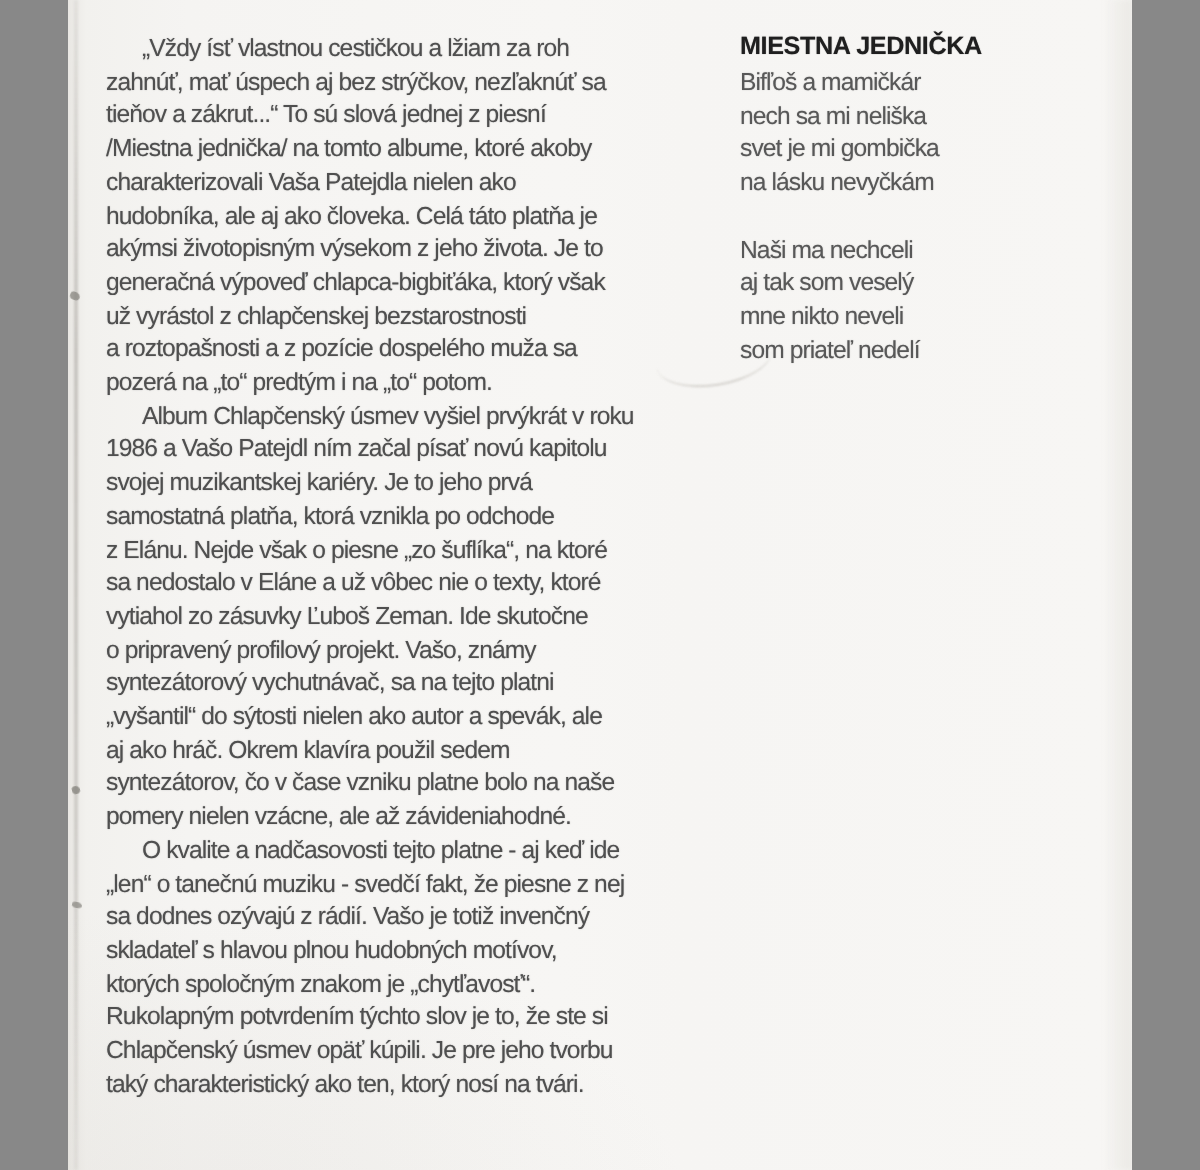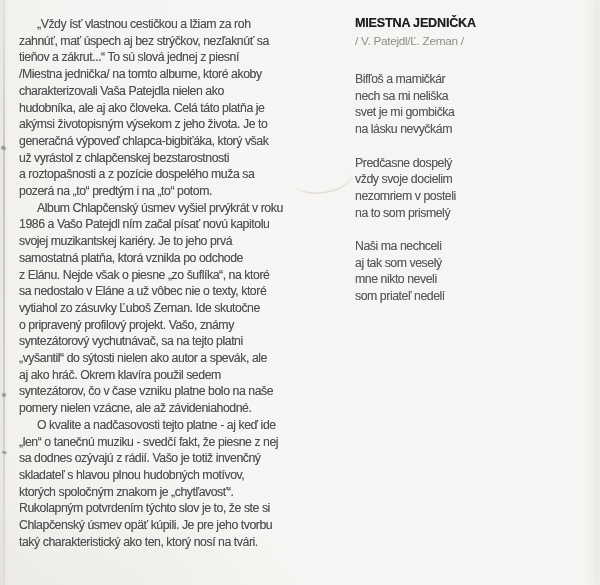--- a/index.html
+++ b/index.html
@@ -1,18 +1,18 @@
 <!DOCTYPE html>
 <html><head>
 <meta charset="utf-8">
 <style>
   html,body{margin:0;padding:0;background:#888;}
   .screen{
     position:relative;
-    width:600px;height:585px;
+    width:532px;height:585px;
     margin:0 auto;
     overflow:hidden;
     background:
       radial-gradient(ellipse 420px 300px at 12% 108%, rgba(210,206,200,0.25), rgba(210,206,200,0) 60%),
       linear-gradient(90deg, #e9e7e3 0px, #f2f1ee 9px, #f5f4f2 60px, #f7f6f4 46%, #f6f5f3 58%, #f7f6f4 97%, #f3f2ef 100%),
       #f6f5f3;
     font-family:"Liberation Sans","DejaVu Sans",sans-serif;
   }
   
   .crease{
@@ -43,21 +43,21 @@
   }
   .notes p{
     margin:0;white-space:pre-line;text-indent:18px;
   }
   .signature{
     margin:0;margin-left:176px;white-space:pre;
     color:#5a5a5a;
   }
   
   .lyrics{
-    position:absolute;left:355px;top:14px;width:210px;
+    position:absolute;left:336px;top:14px;width:210px;
     font-size:12.3px;line-height:16.7px;letter-spacing:-0.45px;
     color:#585858;
     text-shadow:0 0 .6px rgba(95,95,95,.45);
   }
   .song-title{
     font-size:12.6px;font-weight:bold;letter-spacing:-0.2px;
     color:#1f1f1f;line-height:19px;
     text-shadow:0 0 .5px rgba(30,30,30,.6);
   }
   .song-credits{
@@ -109,30 +109,25 @@
 sa dodnes ozývajú z rádií. Vašo je totiž invenčný
 skladateľ s hlavou plnou hudobných motívov,
 ktorých spoločným znakom je „chytľavosť“.
 Rukolapným potvrdením týchto slov je to, že ste si
 Chlapčenský úsmev opäť kúpili. Je pre jeho tvorbu
 taký charakteristický ako ten, ktorý nosí na tvári.</p>
   </div>
 
   <div class="lyrics">
     <div class="song-title">MIESTNA JEDNIČKA</div>
-    <div class="song-credits">/ V. Patejdl/Ľ. Zeman /</div>
     <div>
         <div class="stanza">Bifľoš a mamičkár
 nech sa mi neliška
 svet je mi gombička
 na lásku nevyčkám</div>
-        <div class="stanza">Predčasne dospelý
-vždy svoje docielim
-nezomriem v posteli
-na to som prismelý</div>
         <div class="stanza">Naši ma nechceli
 aj tak som veselý
 mne nikto neveli
 som priateľ nedelí</div>
       </div>
   </div>
 
 </div>
 
 </body></html>

